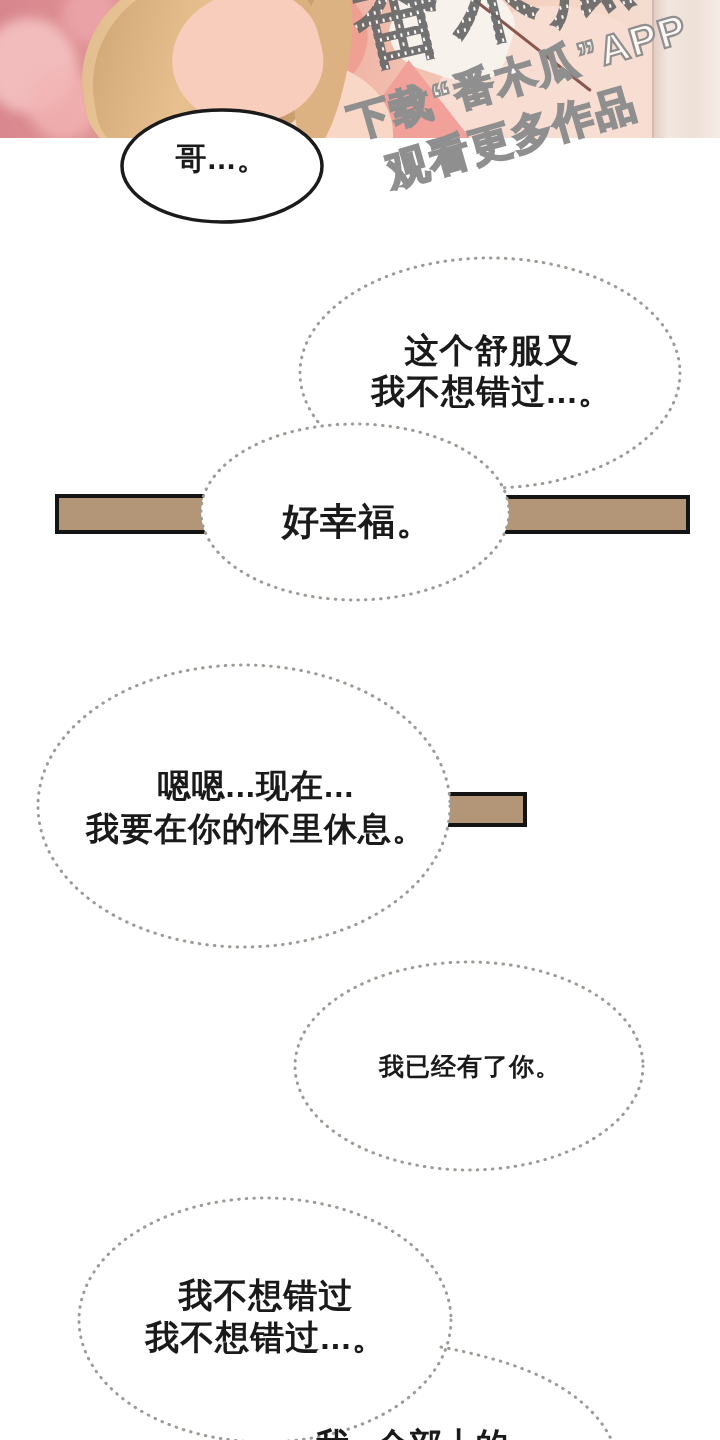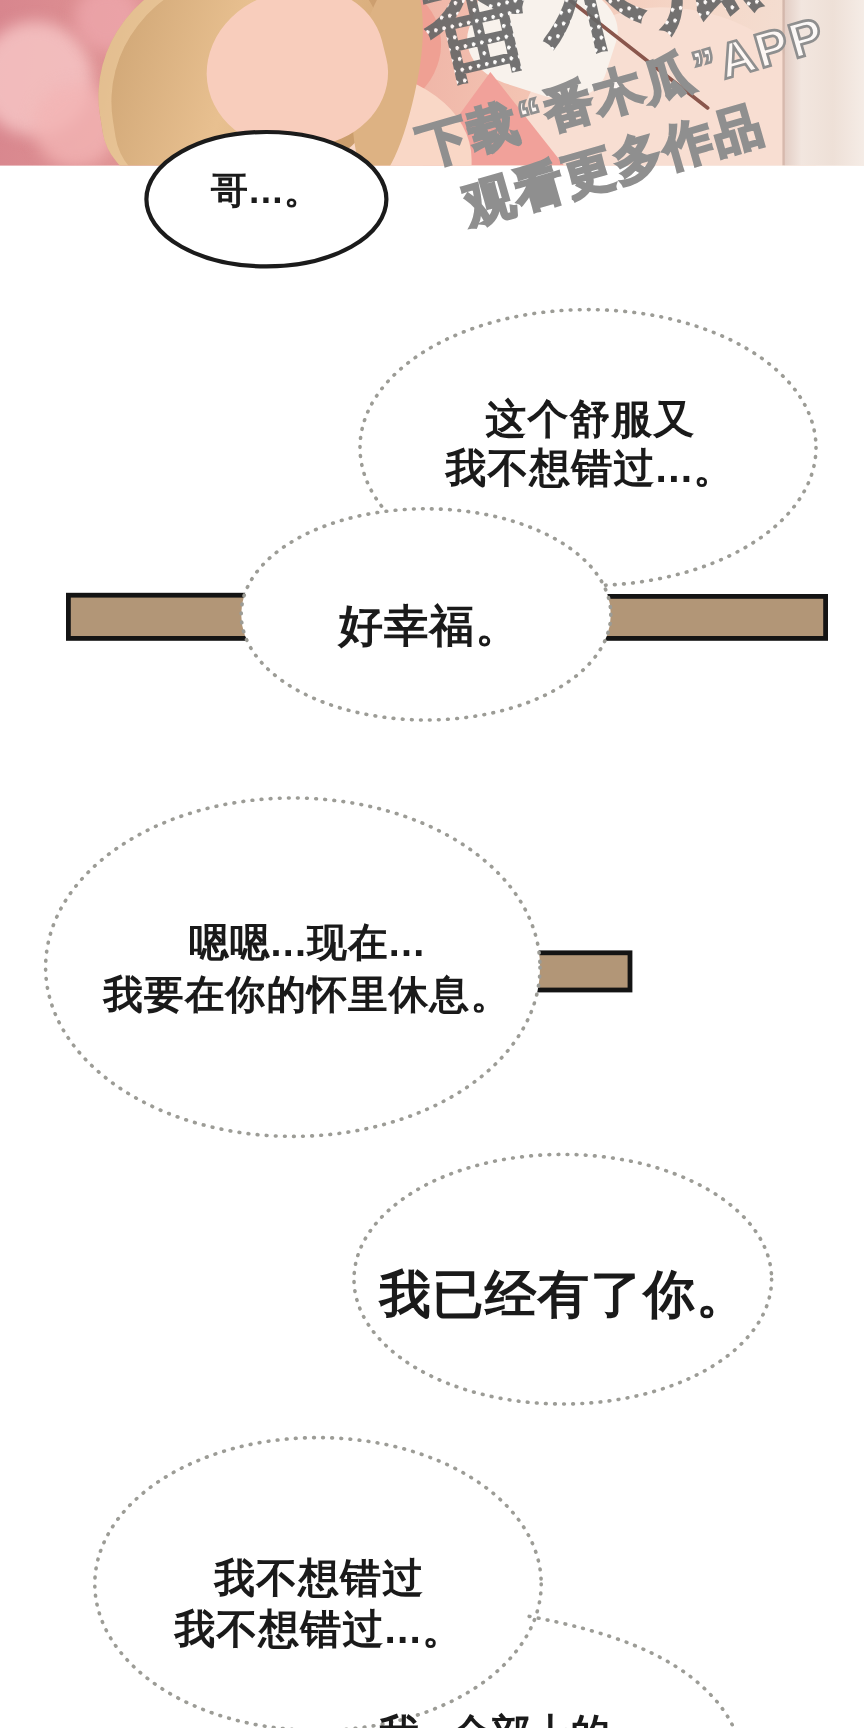--- a/index.html
+++ b/index.html
@@ -64,22 +64,22 @@
   .bar{stroke:#141414;stroke-width:4;}
   .bubble-dotted{fill:#ffffff;stroke:#9c9c96;stroke-width:3;stroke-dasharray:0.6 7;stroke-linecap:round;}
   .bubble-solid{fill:#ffffff;stroke:#1b1b1b;stroke-width:3.5;}
   .arc-dotted{fill:none;stroke:#9c9c96;stroke-width:3;stroke-dasharray:0.6 7;stroke-linecap:round;}
   
   .txt{position:absolute;z-index:4;text-align:center;font-weight:700;color:#1a1a1a;letter-spacing:1px;}
   .t1{left:122px;top:138px;width:200px;font-size:31px;}
   .t2{left:298px;top:330px;width:388px;font-size:34px;line-height:41px;}
   .t3{left:228px;top:486px;width:260px;font-size:37px;margin-top:11px;}
   .t4{left:48px;top:764px;width:416px;font-size:33px;line-height:43px;}
-  .t5{left:294px;top:1050px;width:352px;font-size:43px;}
-  .t6{left:76px;top:1274px;width:380px;font-size:34px;line-height:42px;margin-top:21px;}
+  .t5{left:294px;top:1050px;width:352px;font-size:25px;}
+  .t6{left:76px;top:1274px;width:380px;font-size:34px;line-height:42px;}
   .t7{left:316px;top:1423px;width:260px;font-size:33px;text-align:left;white-space:nowrap;letter-spacing:0;}
 </style>
 </head>
 <body>
 
 <div id="page">
 
   <div class="panel">
     <div class="bokeh b-a"></div>
     <div class="bokeh b-b"></div>

